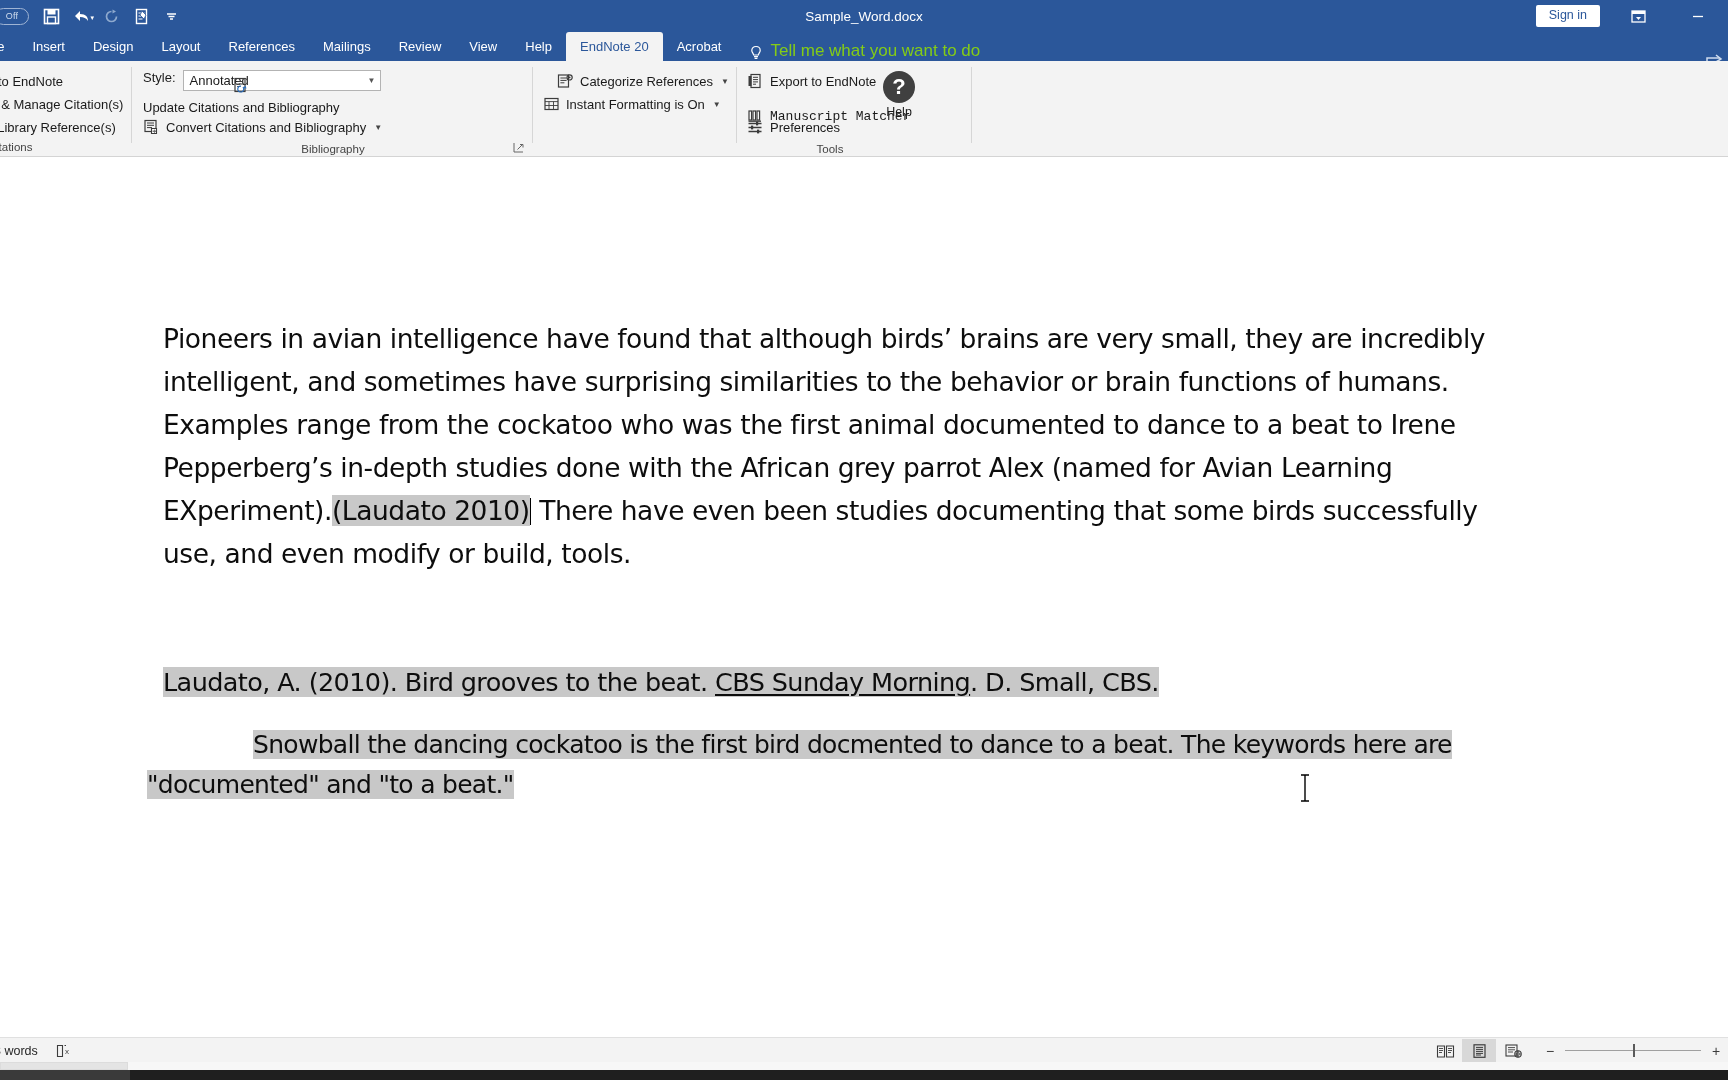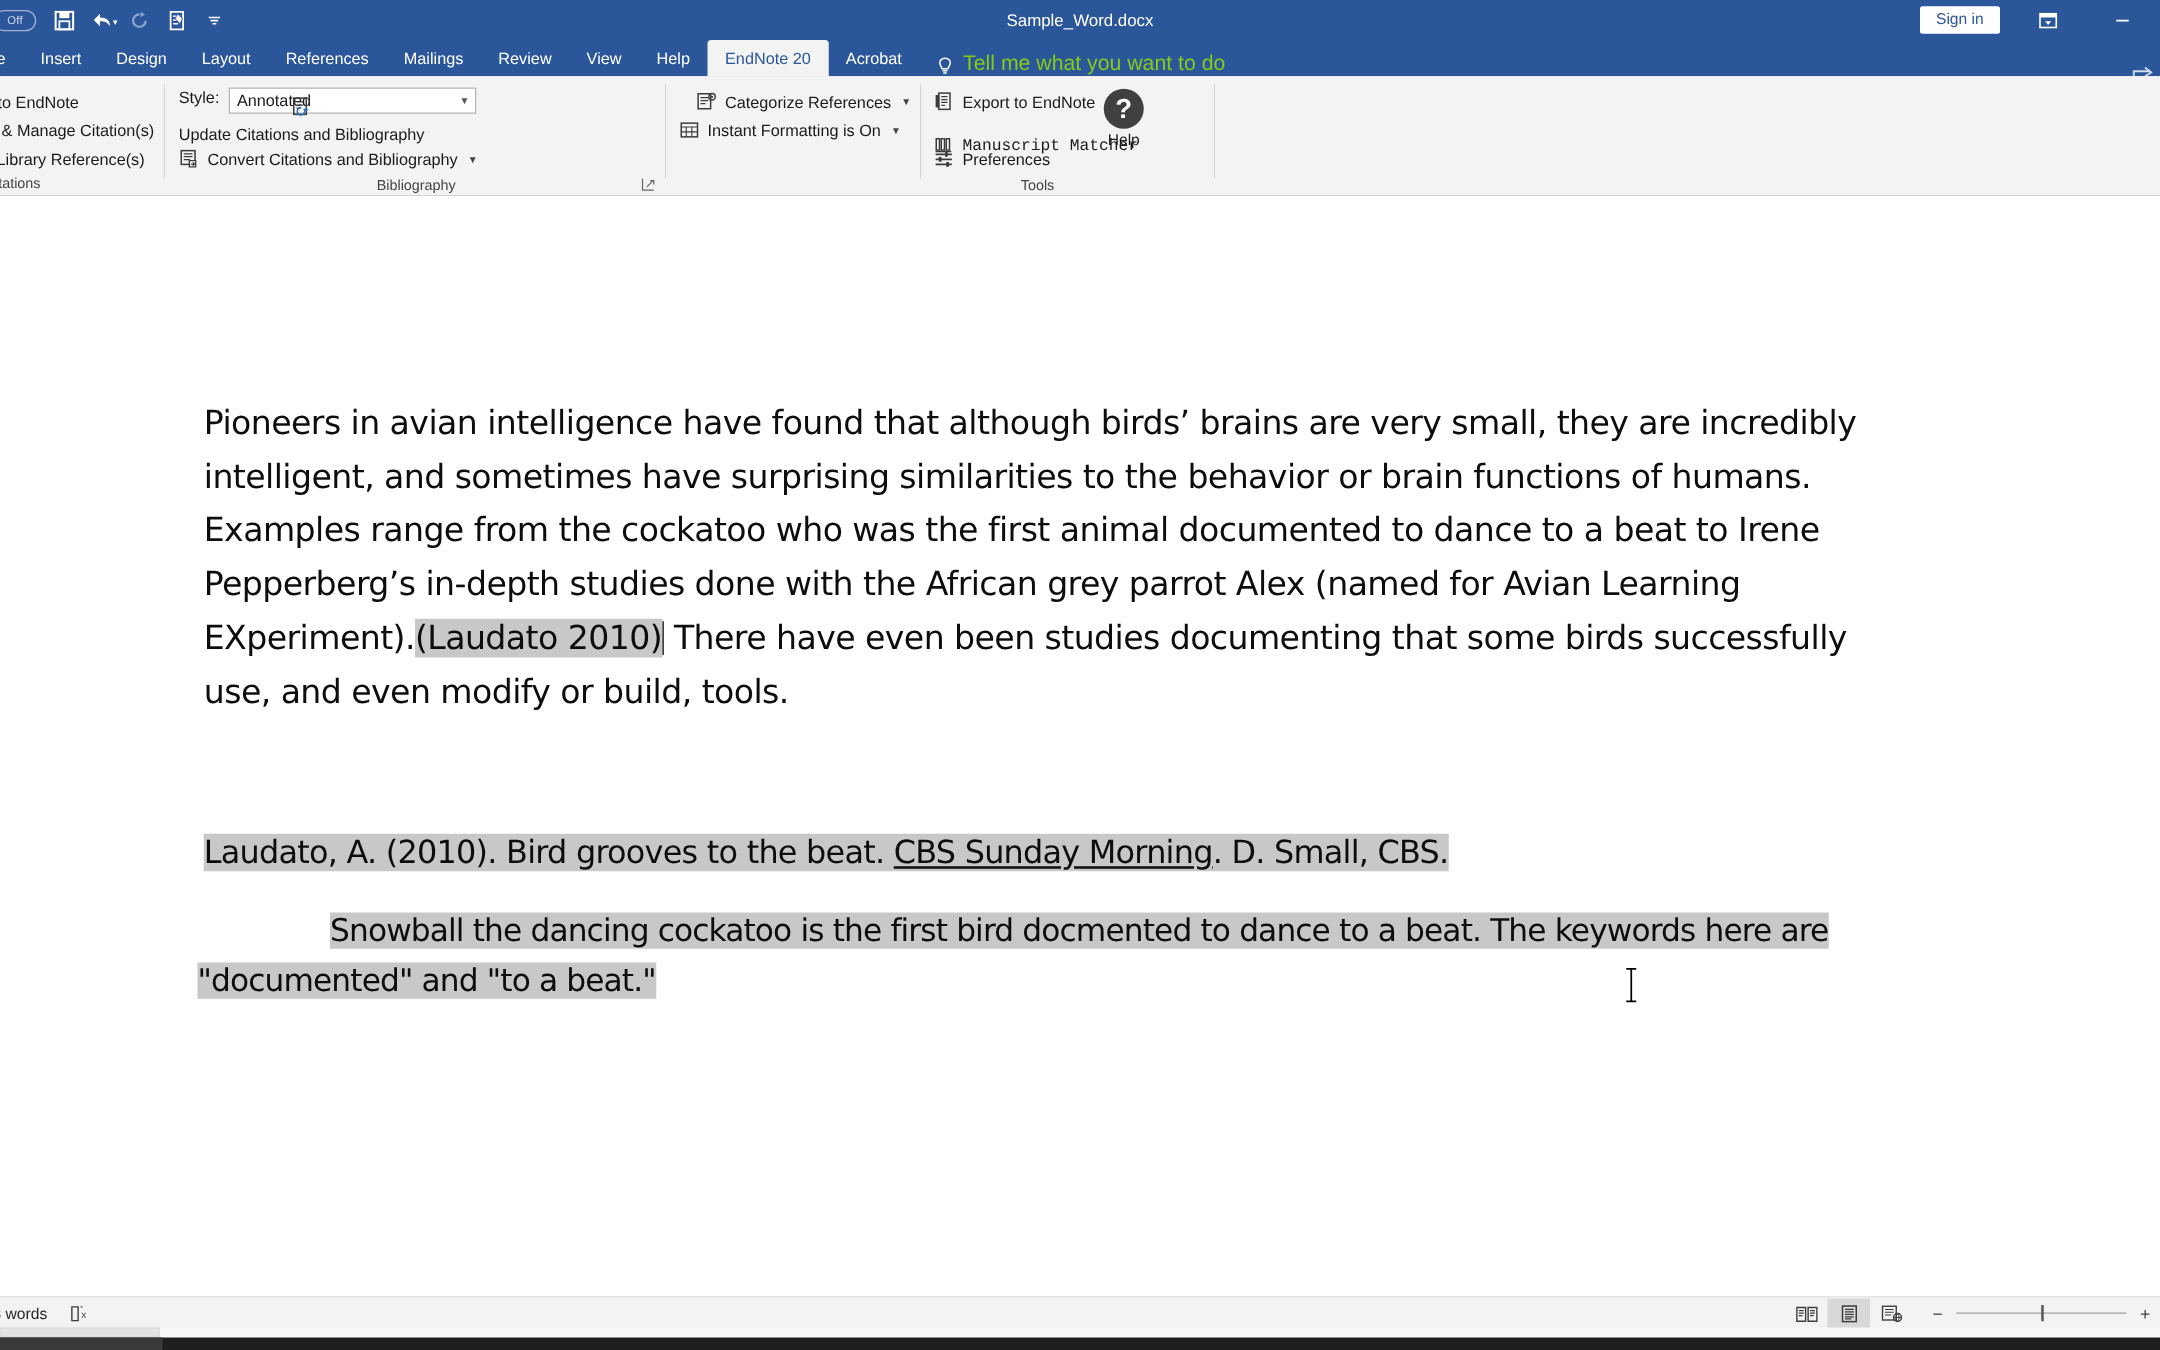--- a/index.html
+++ b/index.html
@@ -140,21 +140,21 @@
   }
   .p-bib {
     position: absolute; left: 163px; top: 503px; width: 1360px;
     font-family: "DejaVu Sans", "Liberation Sans", sans-serif;
     font-size: 25.5px; color: #0d0d0d; line-height: 44px;
     letter-spacing: -0.6px;
   }
   .bibline { background: #c8c8c8; display: inline; }
   .u { text-decoration: underline; text-underline-offset: 3px; }
   .p-annot {
-    position: absolute; left: 158px; top: 568px; width: 1400px;
+    position: absolute; left: 147px; top: 568px; width: 1400px;
     font-family: "DejaVu Sans", "Liberation Sans", sans-serif;
     font-size: 25px; color: #0d0d0d; line-height: 40px;
     letter-spacing: -0.7px; text-indent: 106px;
   }
   .annotbg { background: #c8c8c8; }
 
   .mousecursor {
     position: absolute; left: 1298px; top: 616px;
     width: 14px; height: 30px; pointer-events: none;
   }

